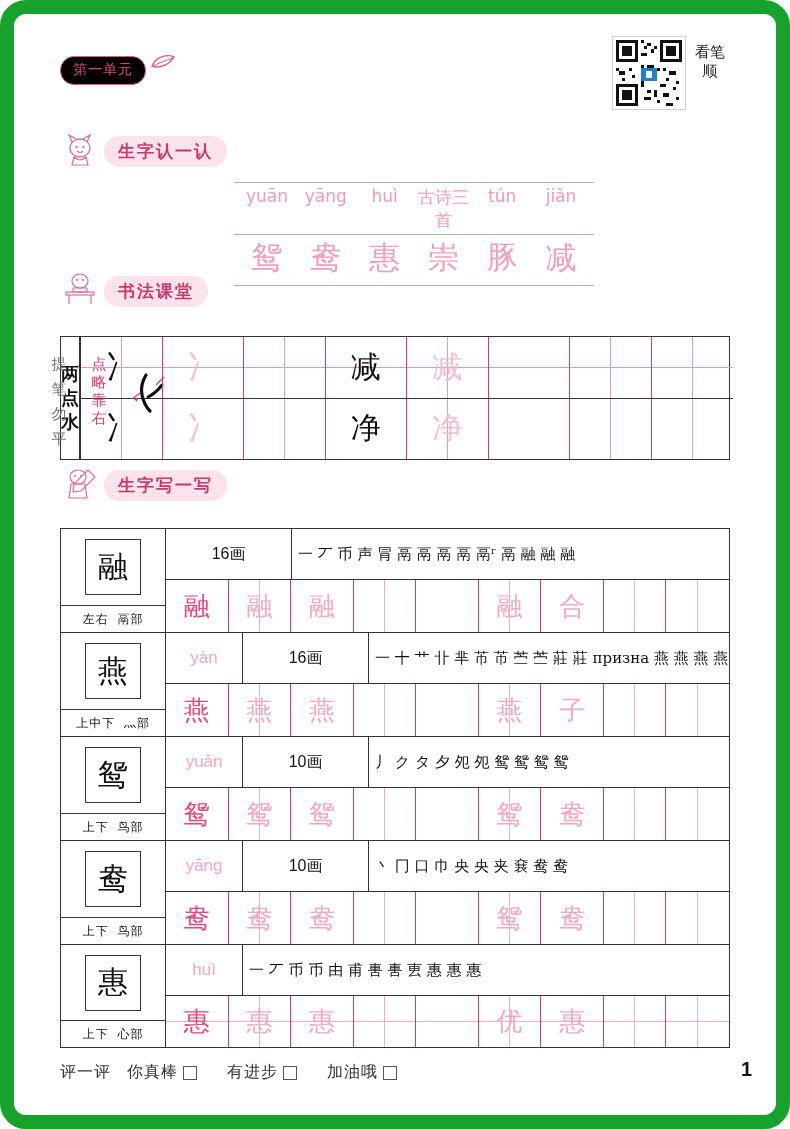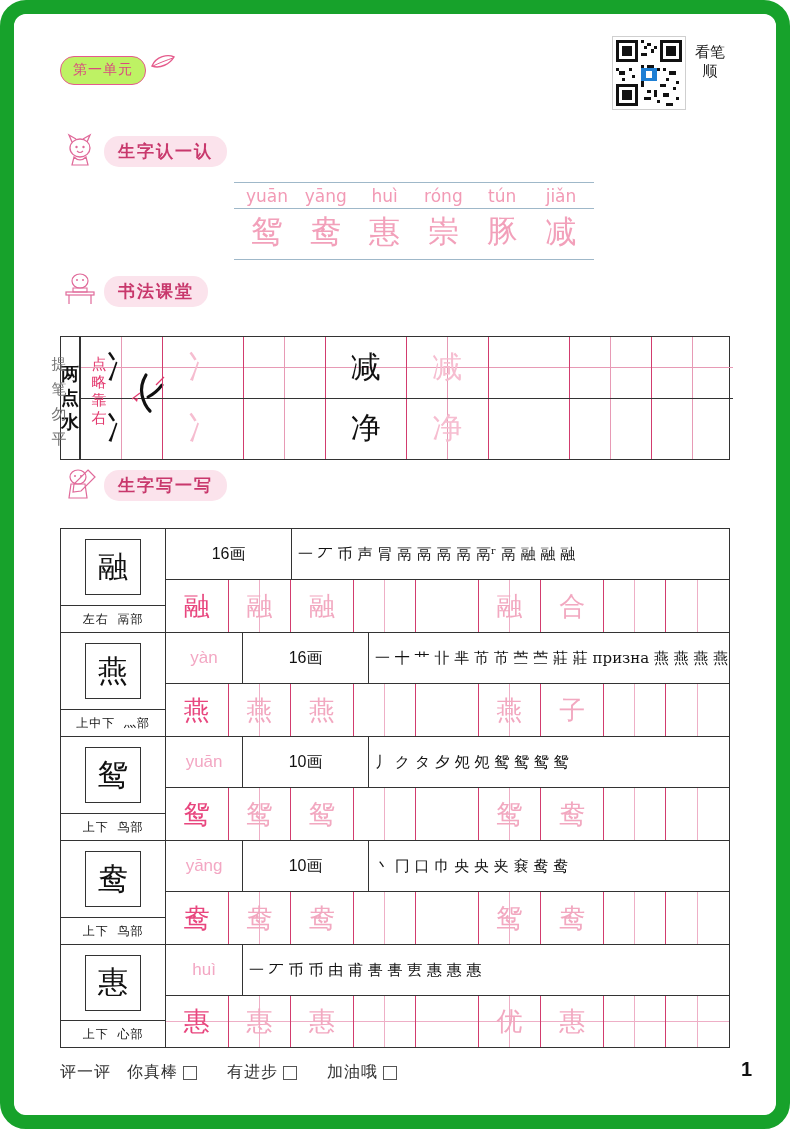--- a/index.html
+++ b/index.html
@@ -29,21 +29,21 @@
   }
   
   .unit-badge{
     position:absolute;left:22px;top:26px;
     border:1.6px solid #e55b8c;
     border-radius:14px;
     color:#d94a7e;
     font-size:14px;
     padding:4px 12px 5px 12px;
     letter-spacing:1px;
-    background:#bef264;
+    background:#000000;
   }
   .unit-leaf{
     position:absolute;left:112px;top:24px;width:26px;height:16px;
   }
   .title{
     position:absolute;left:0;top:28px;width:714px;
     text-align:center;
     font-family:"DejaVu Serif", serif;
     font-size:30px;
     font-weight:bold;
@@ -375,21 +375,21 @@
     </svg>
     <div class="tag">生字认一认</div>
   </div>
 
   <div class="pylines">
     <div class="pyline"></div>
     <div class="pyrow">
       <div class="py">yuān</div>
       <div class="py">yāng</div>
       <div class="py">huì</div>
-      <div class="py">róng</div>
+      <div class="py">古诗三首</div>
       <div class="py">tún</div>
       <div class="py">jiǎn</div>
     </div>
     <div class="pyline"></div>
     <div class="chrow">
       <div class="ch">鸳</div>
       <div class="ch">鸯</div>
       <div class="ch">惠</div>
       <div class="ch">崇</div>
       <div class="ch">豚</div>

